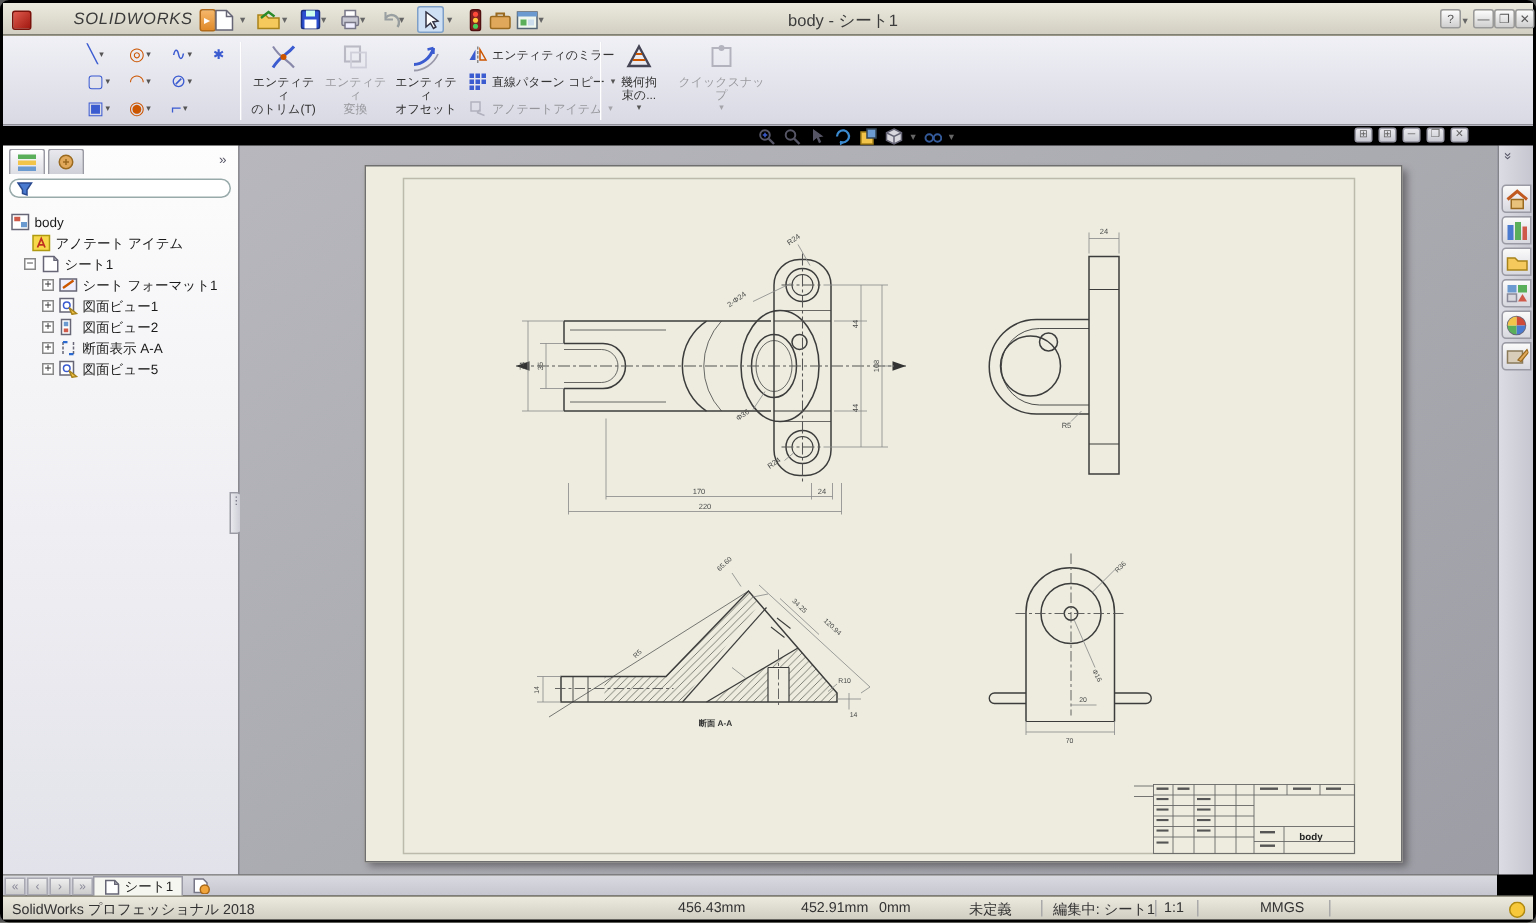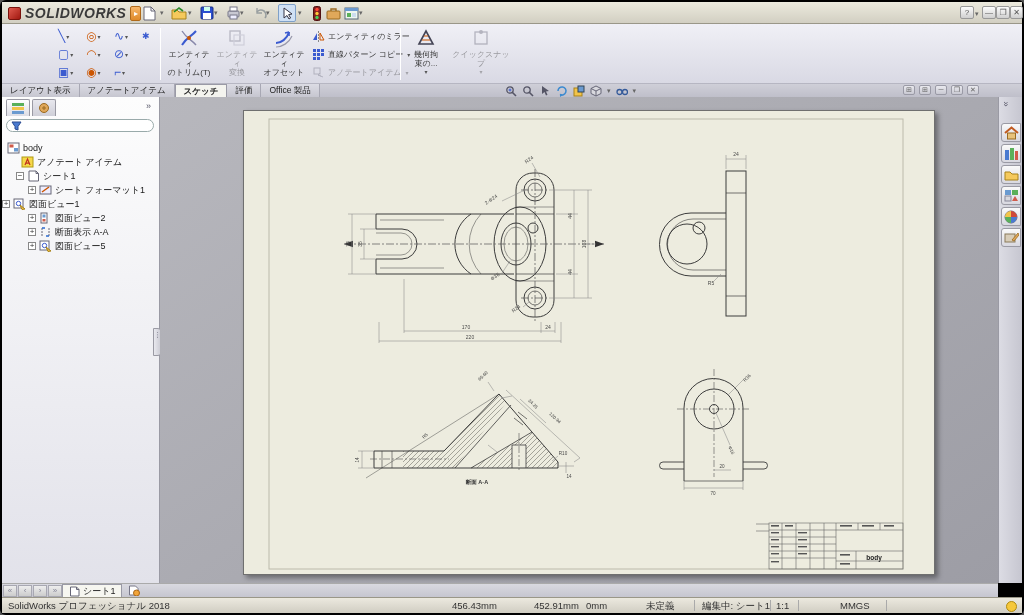--- a/index.html
+++ b/index.html
@@ -4,21 +4,21 @@
 <style>
   html,body{margin:0;padding:0;background:#555;}
   *{box-sizing:border-box;}
   #app{position:relative;width:1024px;height:615px;background:#000;border-radius:6px;overflow:hidden;
        font-family:"Liberation Sans","DejaVu Sans",sans-serif;color:#222;}
   .abs{position:absolute;}
   
   #titlebar{left:2px;top:2px;width:1020px;height:22px;background:linear-gradient(#eceade,#d2cfc2);border-bottom:1px solid #9a9788;}
   #logo{left:6px;top:3px;height:16px;display:flex;align-items:center;gap:4px;}
   #logo .cube{width:13px;height:13px;background:linear-gradient(135deg,#e05a4e,#a01810);border:1px solid #7a120c;border-radius:2px;}
-  #logo .brand{font-size:14px;font-weight:bold;font-style:italic;color:#3a3a3a;letter-spacing:.5px;}
+  #logo .brand{font-size:11px;font-weight:normal;font-style:italic;color:#3a3a3a;letter-spacing:.5px;margin-left:24px;}
   #logo .flyout{width:11px;height:15px;background:linear-gradient(#f6b76a,#e08a2a);border:1px solid #b06a1a;border-radius:2px;color:#fff;font-size:8px;line-height:14px;text-align:center;}
   #logo .flyout::before{content:"▸";}
   .tb-ic{width:18px;height:18px;top:2px;display:flex;align-items:center;justify-content:center;border-radius:2px;}
   .dd7{font-size:7px;color:#666;align-self:center;}
   .pressed{background:#cfe0f4;border:1px solid #7ea0c8;}
   #doc-title{left:430px;top:4px;width:260px;text-align:center;font-size:11px;color:#3c3c3c;}
   #search-box{left:765px;top:3px;width:190px;height:16px;background:#fff;border:1px solid #8a8a8a;border-radius:8px;display:flex;align-items:center;padding:0 4px;gap:3px;}
   #search-box .qtext{flex:1;font-size:9px;color:#777;white-space:nowrap;overflow:hidden;}
   .winbtn{top:4px;width:14px;height:13px;background:linear-gradient(#fdfdfd,#cfcfcf);border:1px solid #999;border-radius:2px;font-size:8px;line-height:11px;text-align:center;color:#555;}
   
@@ -141,20 +141,21 @@
     <div class="tb-ic abs" style="left:340px">
       <svg width="15" height="13">
           <rect x="1" y="1" width="13" height="11" fill="#eef6ee" stroke="#567"></rect>
           <rect x="1" y="1" width="13" height="3" fill="#6a9ad0"></rect>
           <rect x="3" y="6" width="4" height="4" fill="#5ab05a"></rect>
           <rect x="8" y="6" width="4" height="4" fill="#cde"></rect>
         </svg>
     </div>
       <span class="abs dd7" style="left:357px;top:7px">▾</span>
 
+    <div id="doc-title" class="abs">body - シート1</div>
 
     <div class="winbtn abs" style="left:958px">?</div>
     <span class="abs dd7" style="left:973px;top:8px">▾</span>
     <div class="winbtn abs" style="left:980px">—</div>
     <div class="winbtn abs" style="left:994px">❐</div>
     <div class="winbtn abs" style="left:1008px;width:13px">✕</div>
   </div>
 
   <div id="ribbon" class="abs">
 
@@ -284,27 +285,20 @@
         <svg width="20" height="20">
             <rect x="4" y="4" width="12" height="12" fill="none" stroke="#667" stroke-width="1.3"></rect>
             <circle cx="10" cy="4" r="2" fill="#667"></circle>
           </svg>
       </span>
       <span style="white-space:normal">クイックスナップ</span>
       <span class="dd">▾</span>
     </div>
   </div>
 
-  <div id="tabrow" class="abs">
-    <div class="ctab"><span>レイアウト表示</span></div>
-    <div class="ctab"><span>アノテートアイテム</span></div>
-    <div class="ctab active"><span>スケッチ</span></div>
-    <div class="ctab"><span>評価</span></div>
-    <div class="ctab"><span>Office 製品</span></div>
-  </div>
   <div id="headsup" class="abs">
     <svg class="hicon">
         <circle cx="5" cy="5" r="3.2" fill="none" stroke="#556" stroke-width="1.3"></circle>
         <path d="M7.5,7.5 L11,11" stroke="#556" stroke-width="1.6"></path>
         <path d="M3.5,5 h3 M5,3.5 v3" stroke="#3b5bd0"></path>
       </svg>
     <svg class="hicon">
         <circle cx="5" cy="5" r="3.2" fill="none" stroke="#556" stroke-width="1.3"></circle>
         <path d="M7.5,7.5 L11,11" stroke="#556" stroke-width="1.6"></path>
       </svg>
@@ -384,21 +378,21 @@
         <span>シート1</span>
       </div>
       <div class="trow" style="padding-left:26px">
         <span class="pm plus"></span>
         <svg class="ticon">
             <rect x="1" y="2" width="11" height="8" fill="#eef" stroke="#667"></rect>
             <path d="M3,8 L10,3" stroke="#cc5500" stroke-width="1.5"></path>
           </svg>
         <span>シート フォーマット1</span>
       </div>
-      <div class="trow" style="">
+      <div class="trow" style="padding-left:26px">
         <span class="pm plus"></span>
         <svg class="ticon">
             <rect x="1" y="1" width="9" height="9" fill="#fff" stroke="#667"></rect>
             <circle cx="5.5" cy="5.5" r="2.2" fill="none" stroke="#3b5bd0"></circle>
             <path d="M7,7 L12,11 L9,11.5 Z" fill="#f2c44a" stroke="#a8821a"></path>
           </svg>
         <span>図面ビュー1</span>
       </div>
       <div class="trow" style="padding-left:26px">
         <span class="pm plus"></span>

